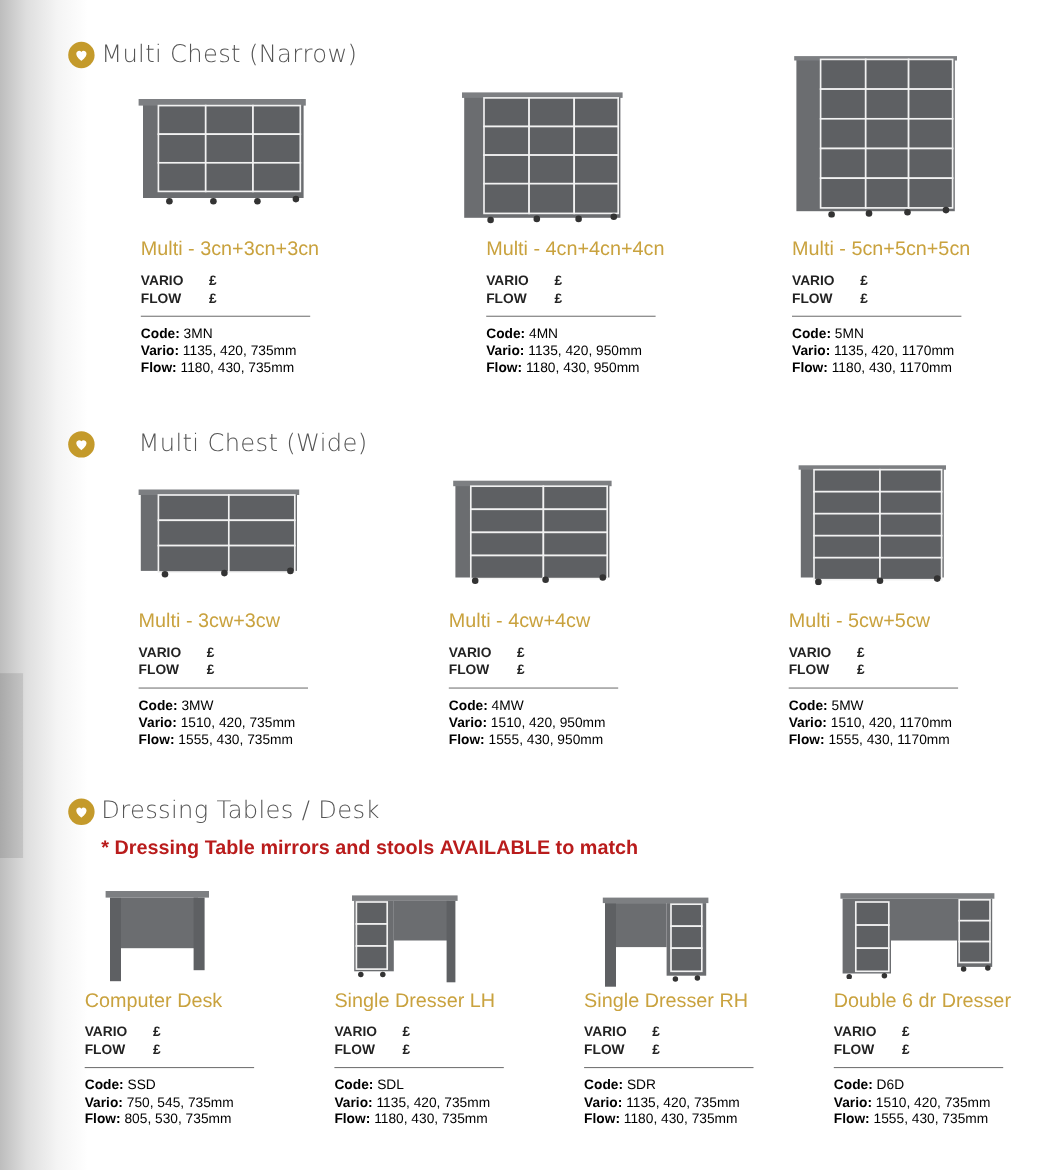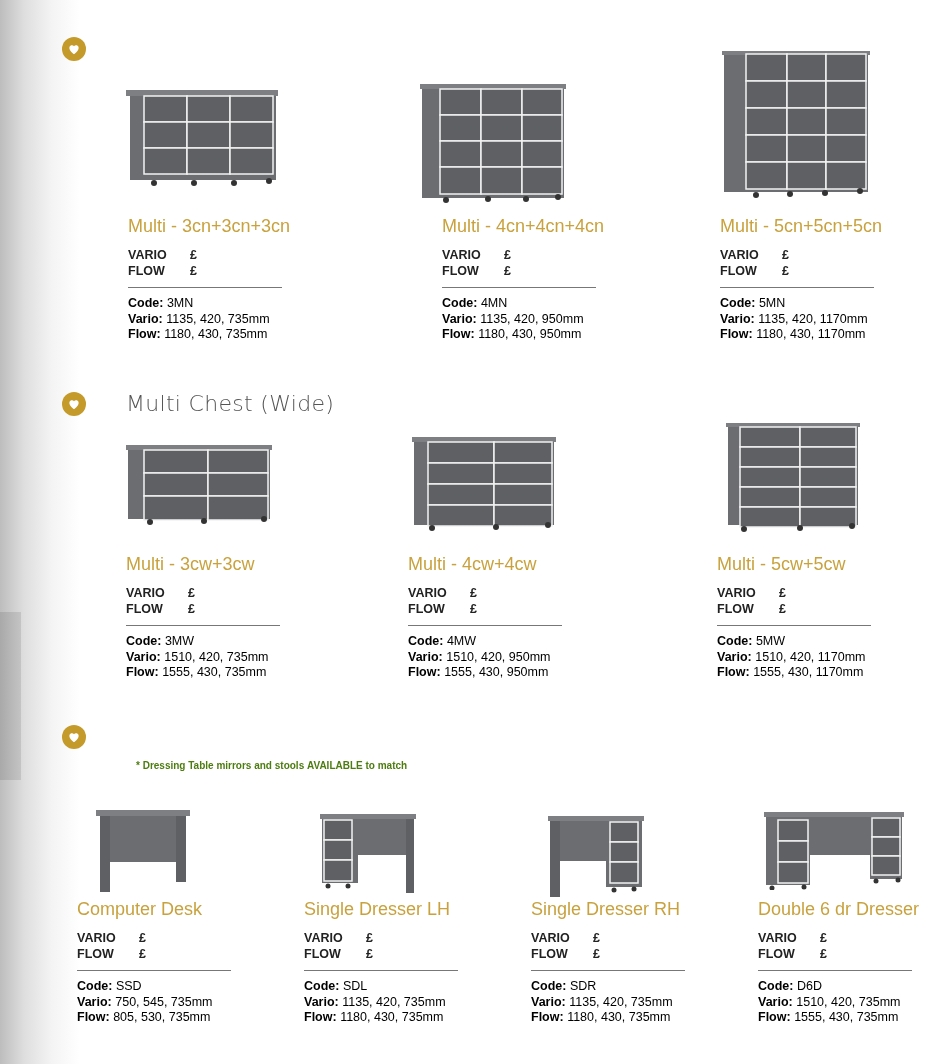--- a/index.html
+++ b/index.html
@@ -3,21 +3,21 @@
 <meta charset="utf-8">
 <style>
   html,body{margin:0;padding:0;}
   body{width:945px;height:1064px;position:relative;overflow:hidden;background:#fff;font-family:"Liberation Sans",sans-serif;}
   .edge{position:absolute;left:0;top:0;width:80px;height:1064px;background:linear-gradient(to right,#bdbdbd 0%,#dedede 30%,#f4f4f4 65%,#ffffff 100%);}
   .tab{position:absolute;left:0;top:612px;width:21px;height:168px;background:linear-gradient(to right,#a9a9a9,#c4c4c4);}
   .heading{position:absolute;display:flex;align-items:center;}
   .heart{width:24px;height:24px;border-radius:50%;background:#c49a2b;display:flex;align-items:center;justify-content:center;margin-right:6px;}
   .heart svg{width:14px;height:14px;}
   .heading-text{font-family:"DejaVu Sans",sans-serif;font-weight:200;font-size:22px;color:#555;letter-spacing:0.3px;}
-  .note{position:absolute;left:92px;top:760px;font-size:10px;font-weight:bold;color:#4d7c0f;margin-left:44px;}
+  .note{position:absolute;left:92px;top:760px;font-size:18px;font-weight:bold;color:#b91c1c;}
   .pimg{position:absolute;}
   .pinfo{position:absolute;width:160px;}
   .pname{font-size:18px;color:#c9a23e;font-weight:normal;margin-bottom:10px;white-space:nowrap;}
   .price-row{display:flex;font-size:12.5px;font-weight:bold;color:#222;line-height:16px;}
   .price-row .lbl{width:62px;}
   .rule{height:1px;background:#777;margin:8px 0 8px 0;width:154px;}
   .spec{font-size:12.5px;color:#000000;line-height:15.5px;white-space:nowrap;}
   .spec b{font-weight:bold;}
 </style>
 </head>
@@ -25,35 +25,37 @@
 
 <div class="edge"></div>
 <div class="tab"></div>
 
 <div class="heading" style="left:62px;top:37px;">
   <span class="heart">
       <svg viewBox="0 0 24 24">
         <path d="M12 21s-8-5.2-8-11a4.5 4.5 0 0 1 8-2.8A4.5 4.5 0 0 1 20 10c0 5.8-8 11-8 11z" fill="#fff"></path>
       </svg>
     </span>
+  <span class="heading-text">Multi Chest (Narrow)</span>
 </div>
 <div class="heading" style="left:62px;top:391px;gap:34px;">
   <span class="heart">
       <svg viewBox="0 0 24 24">
         <path d="M12 21s-8-5.2-8-11a4.5 4.5 0 0 1 8-2.8A4.5 4.5 0 0 1 20 10c0 5.8-8 11-8 11z" fill="#fff"></path>
       </svg>
     </span>
   <span class="heading-text">Multi Chest (Wide)</span>
 </div>
 <div class="heading" style="left:62px;top:725px;">
   <span class="heart">
       <svg viewBox="0 0 24 24">
         <path d="M12 21s-8-5.2-8-11a4.5 4.5 0 0 1 8-2.8A4.5 4.5 0 0 1 20 10c0 5.8-8 11-8 11z" fill="#fff"></path>
       </svg>
     </span>
+  <span class="heading-text">Dressing Tables / Desk</span>
 </div>
 <div class="note"><span>* Dressing Table mirrors and stools </span><span style="font-weight: 900;">AVAILABLE</span><span> to match</span></div>
 
 <svg class="pimg" style="left:124px;top:88px;" width="156" height="100" viewBox="0 0 156 100">
   <rect x="6" y="4" width="146" height="88" fill="#6b6d70"></rect>
     <rect x="2" y="2" width="152" height="6" fill="#7d7f82"></rect>
   <g stroke="#f2f2f2" stroke-width="1.5" fill="#5e6063">
     <rect x="20" y="8" width="43" height="26"></rect>
       <rect x="63" y="8" width="43" height="26"></rect>
       <rect x="106" y="8" width="43" height="26"></rect>

